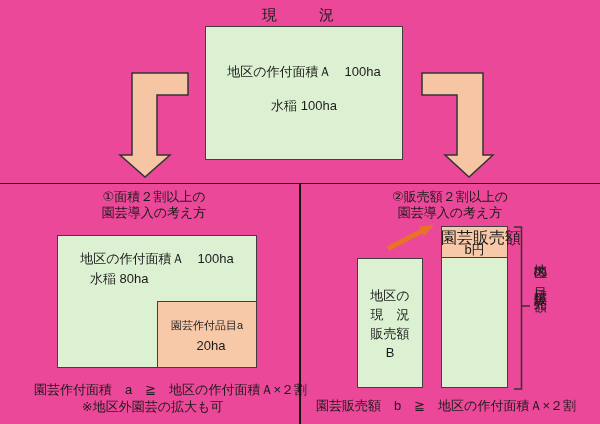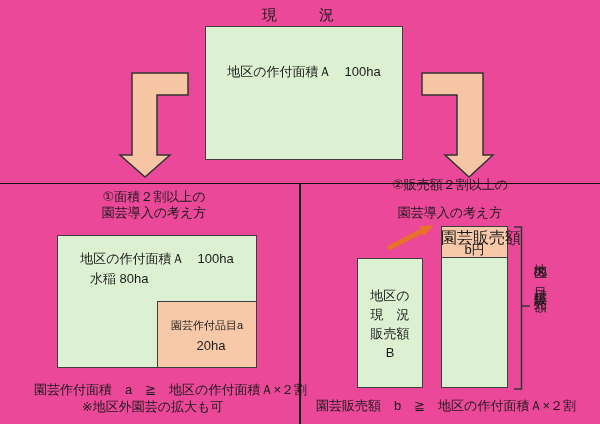--- a/index.html
+++ b/index.html
@@ -26,20 +26,21 @@
 </style>
 </head>
 <body>
 
 <div class="canvas">
 
   <div class="abs txt title center" style="left:0;top:6;width:600px;top:6px;">現　　況</div>
 
   <div class="abs box green" style="left:205px;top:26px;width:198px;height:134px;"></div>
   <div class="abs txt center" style="left:205px;top:64px;width:198px;">地区の作付面積Ａ　100ha</div>
+  <div class="abs txt center" style="left:205px;top:98px;width:198px;">水稲 100ha</div>
 
   <svg class="abs" style="left:0;top:0;" width="600" height="424" viewBox="0 0 600 424">
     <g>
       <polygon points="188,73 132,73 132,155 120,155 145,177 170,155 157,155 157,95 188,95" fill="#f6c5a3" stroke="#333333" stroke-width="1.5" stroke-linejoin="miter"></polygon>
     </g>
     <g>
       <polygon points="422,73 483,73 483,155 493,155 469,177 445,155 457,155 457,95 422,95" fill="#f6c5a3" stroke="#333333" stroke-width="1.5" stroke-linejoin="miter"></polygon>
     </g>
     <g>
       <line x1="388" y1="248.5" x2="421.5" y2="231.3" stroke="#e8722a" stroke-width="5"></line>
@@ -61,21 +62,21 @@
   <div class="abs txt center" style="left:57px;top:251px;width:200px;">地区の作付面積Ａ　100ha</div>
   <div class="abs txt" style="left:90px;top:271px;">水稲 80ha</div>
 
   <div class="abs box salmon" style="left:157px;top:301px;width:100px;height:67px;"></div>
   <div class="abs txt center" style="left:157px;top:319px;width:100px;font-size:11px;">園芸作付品目a</div>
   <div class="abs txt center" style="left:157px;top:338px;width:108px;">20ha</div>
 
   <div class="abs txt center" style="left:2px;top:382px;width:305px;padding-left:16px;">園芸作付面積　a　≧　地区の作付面積Ａ×２割</div>
   <div class="abs txt center" style="left:0;top:399px;width:305px;text-align:center;">※地区外園芸の拡大も可</div>
 
-  <div class="abs txt center" style="left:300px;top:177px;width:300px;">②販売額２割以上の</div>
+  <div class="abs txt center" style="left:300px;top:189px;width:300px;">②販売額２割以上の</div>
   <div class="abs txt center" style="left:300px;top:205px;width:300px;">園芸導入の考え方</div>
 
   <div class="abs box green" style="left:357px;top:258px;width:66px;height:130px;"></div>
   <div class="abs txt center" style="left:357px;top:286px;width:66px;line-height:19px;">
     <div>地区の</div>
     <div>現　況</div>
     <div>販売額</div>
     <div>B</div>
   </div>
 

